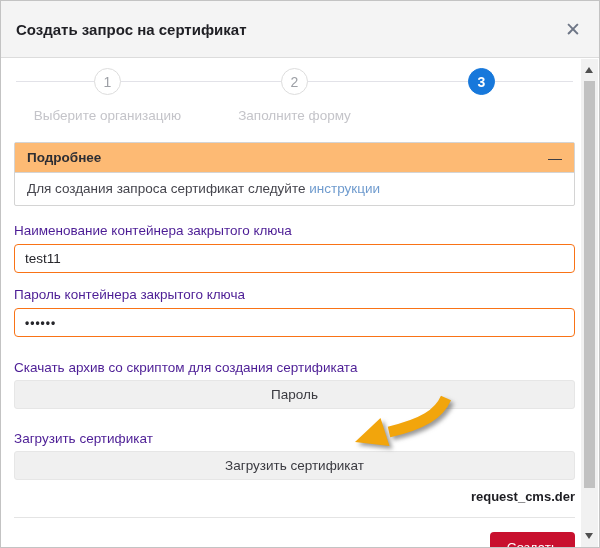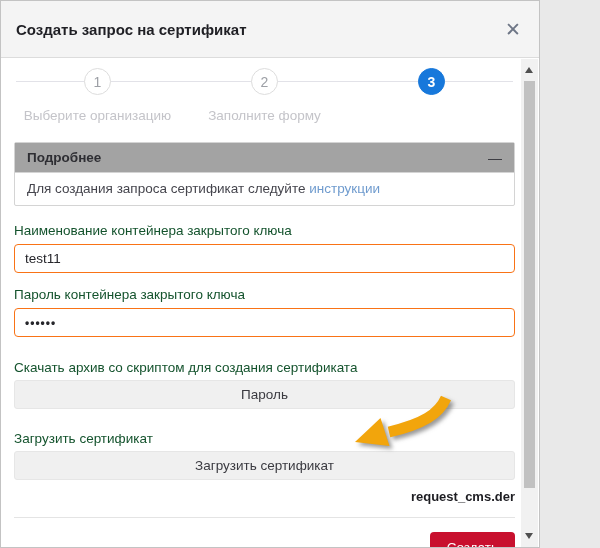--- a/index.html
+++ b/index.html
@@ -3,21 +3,21 @@
 <meta charset="utf-8">
 <style>
   * { box-sizing: border-box; margin: 0; padding: 0; }
   html,body { width:600px; height:548px; }
   body {
     font-family: "Liberation Sans", sans-serif;
     background: #e9e9e9;
   }
   .dialog {
     position: relative;
-    width: 540px; height: 548px;
+    width: 600px; height: 548px;
     background: #fff;
     border: 1px solid #c3c3c3;
     overflow: hidden;
   }
   
   .titlebar {
     height: 57px;
     background: #f4f4f4;
     border-bottom: 1px solid #dcdcdc;
     display: flex; align-items: center;
@@ -80,32 +80,32 @@
   }
   .step-label { margin-top: 13px; font-size: 13.5px; color: #c4c4c9; }
   .step.active .step-label { color: #17171c; font-weight: bold; }
   
   .panel {
     margin-top: 19px;
     border: 1px solid #d4d4d4;
     border-radius: 2px;
   }
   .panel-header {
-    background: #a3a3a3;
+    background: #fdba74;
     border-bottom: 1px solid #d4d4d4;
     padding: 7px 12px;
     display: flex; align-items: center;
     cursor: pointer;
   }
   .panel-title { font-size: 13.5px; font-weight: bold; color: #2e2e33; }
   .collapse-icon { margin-left: auto; color: #3e3e44; font-size: 14px; line-height: 1; }
   .panel-body { padding: 8px 12px 9px; font-size: 13.5px; color: #45454d; }
   .panel-body a { color: #6f9bce; text-decoration: none; cursor: pointer; }
   
-  .field-label { font-size: 13.5px; color: #14532d; }
+  .field-label { font-size: 13.5px; color: #4c1d95; }
   .lbl-1 { margin-top: 17px; }
   .lbl-2 { margin-top: 14px; }
   .lbl-3 { margin-top: 23px; }
   .lbl-4 { margin-top: 22px; }
   .text-input {
     display: block;
     width: 100%; height: 29px;
     margin-top: 6px;
     border: 1px solid #f97316; border-radius: 4px;
     padding: 0 10px;

